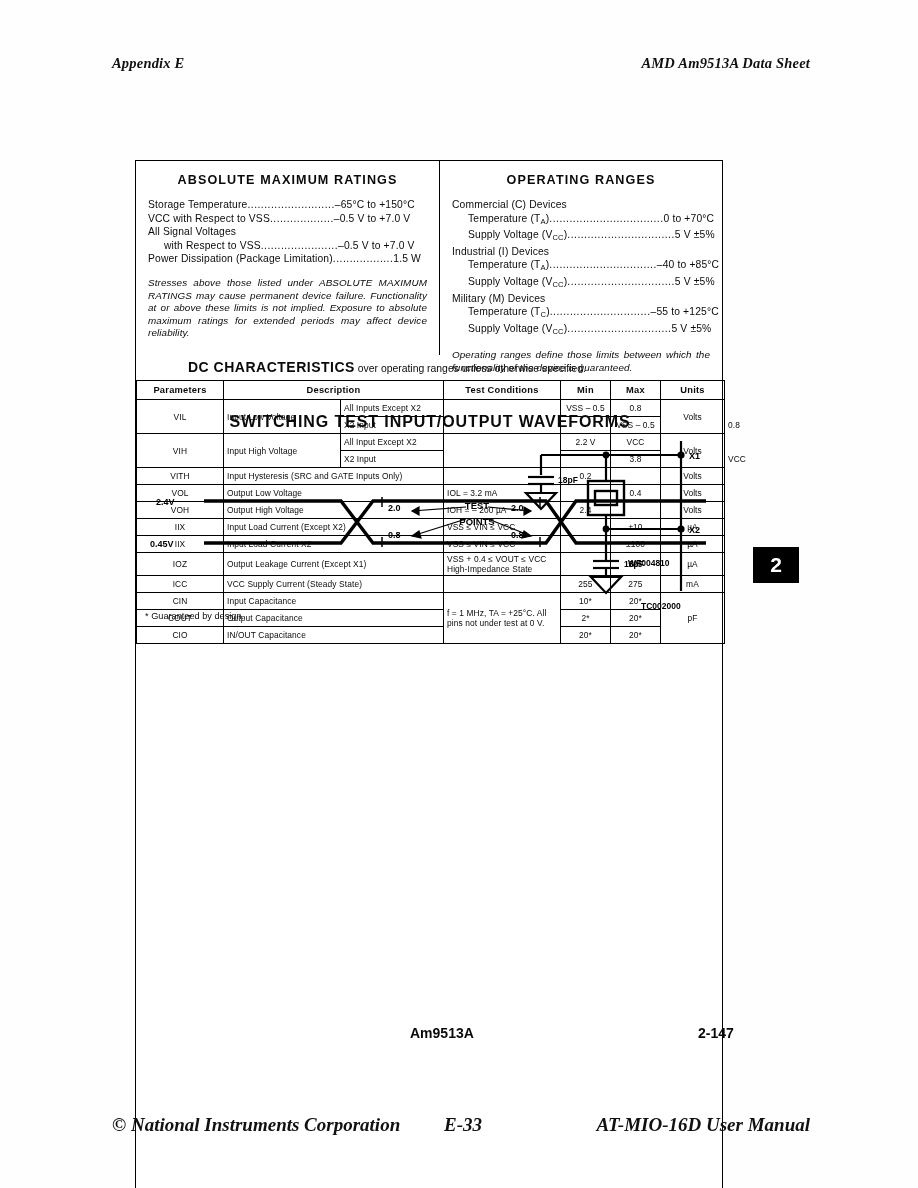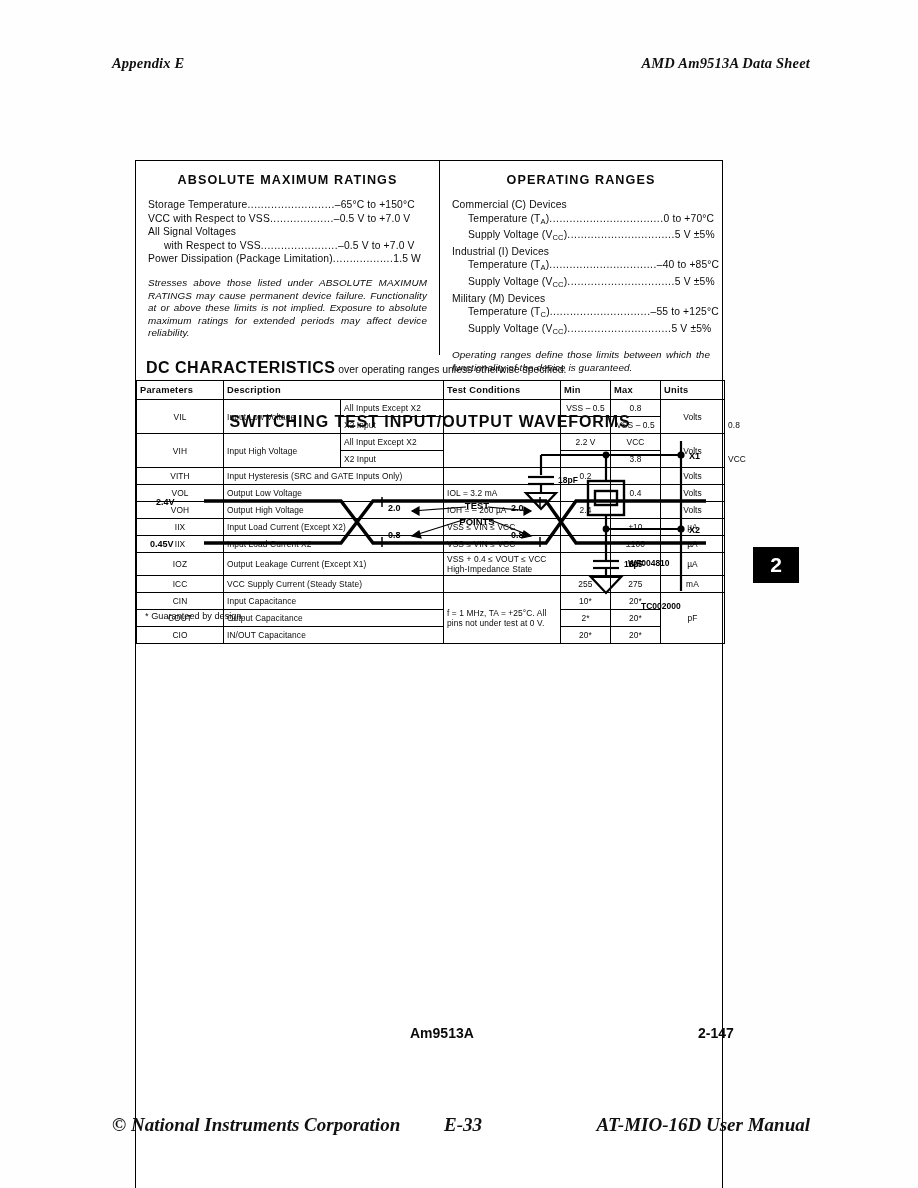--- a/index.html
+++ b/index.html
@@ -106,22 +106,23 @@
 
   
   .dc-head {
     position: absolute;
     left: 10px;
     top: 198px;
     font-size: 10.4px;
     white-space: nowrap;
   }
   .dc-head b {
-    font-size: 16px;
+    font-size: 14px;
     letter-spacing: .5px;
+    margin-left: 42px;
   }
 
   
   table.dc {
     position: absolute;
     left: 0;
     top: 219px;
     width: 588px;
     border-collapse: collapse;
     font-size: 8.4px;
@@ -129,21 +130,21 @@
   }
   table.dc th, table.dc td {
     border: 0.9px solid #000;
     padding: 1px 3px;
     height: 14px;
     letter-spacing: .1px;
   }
   table.dc th {
     font-weight: bold;
     font-size: 9.3px;
-    text-align: left;
+    text-align: center;
     height: 16px;
     letter-spacing: .25px;
     border-radius: 8px;
   }
   td.c { text-align: center; }
   td.l { text-align: left; padding-left: 8px; }
   td.lt { text-align: left; padding-left: 5px; }
   .thick-top { border-top-width: 1.7px !important; }
   .thick-bot { border-bottom-width: 1.7px !important; }
 

